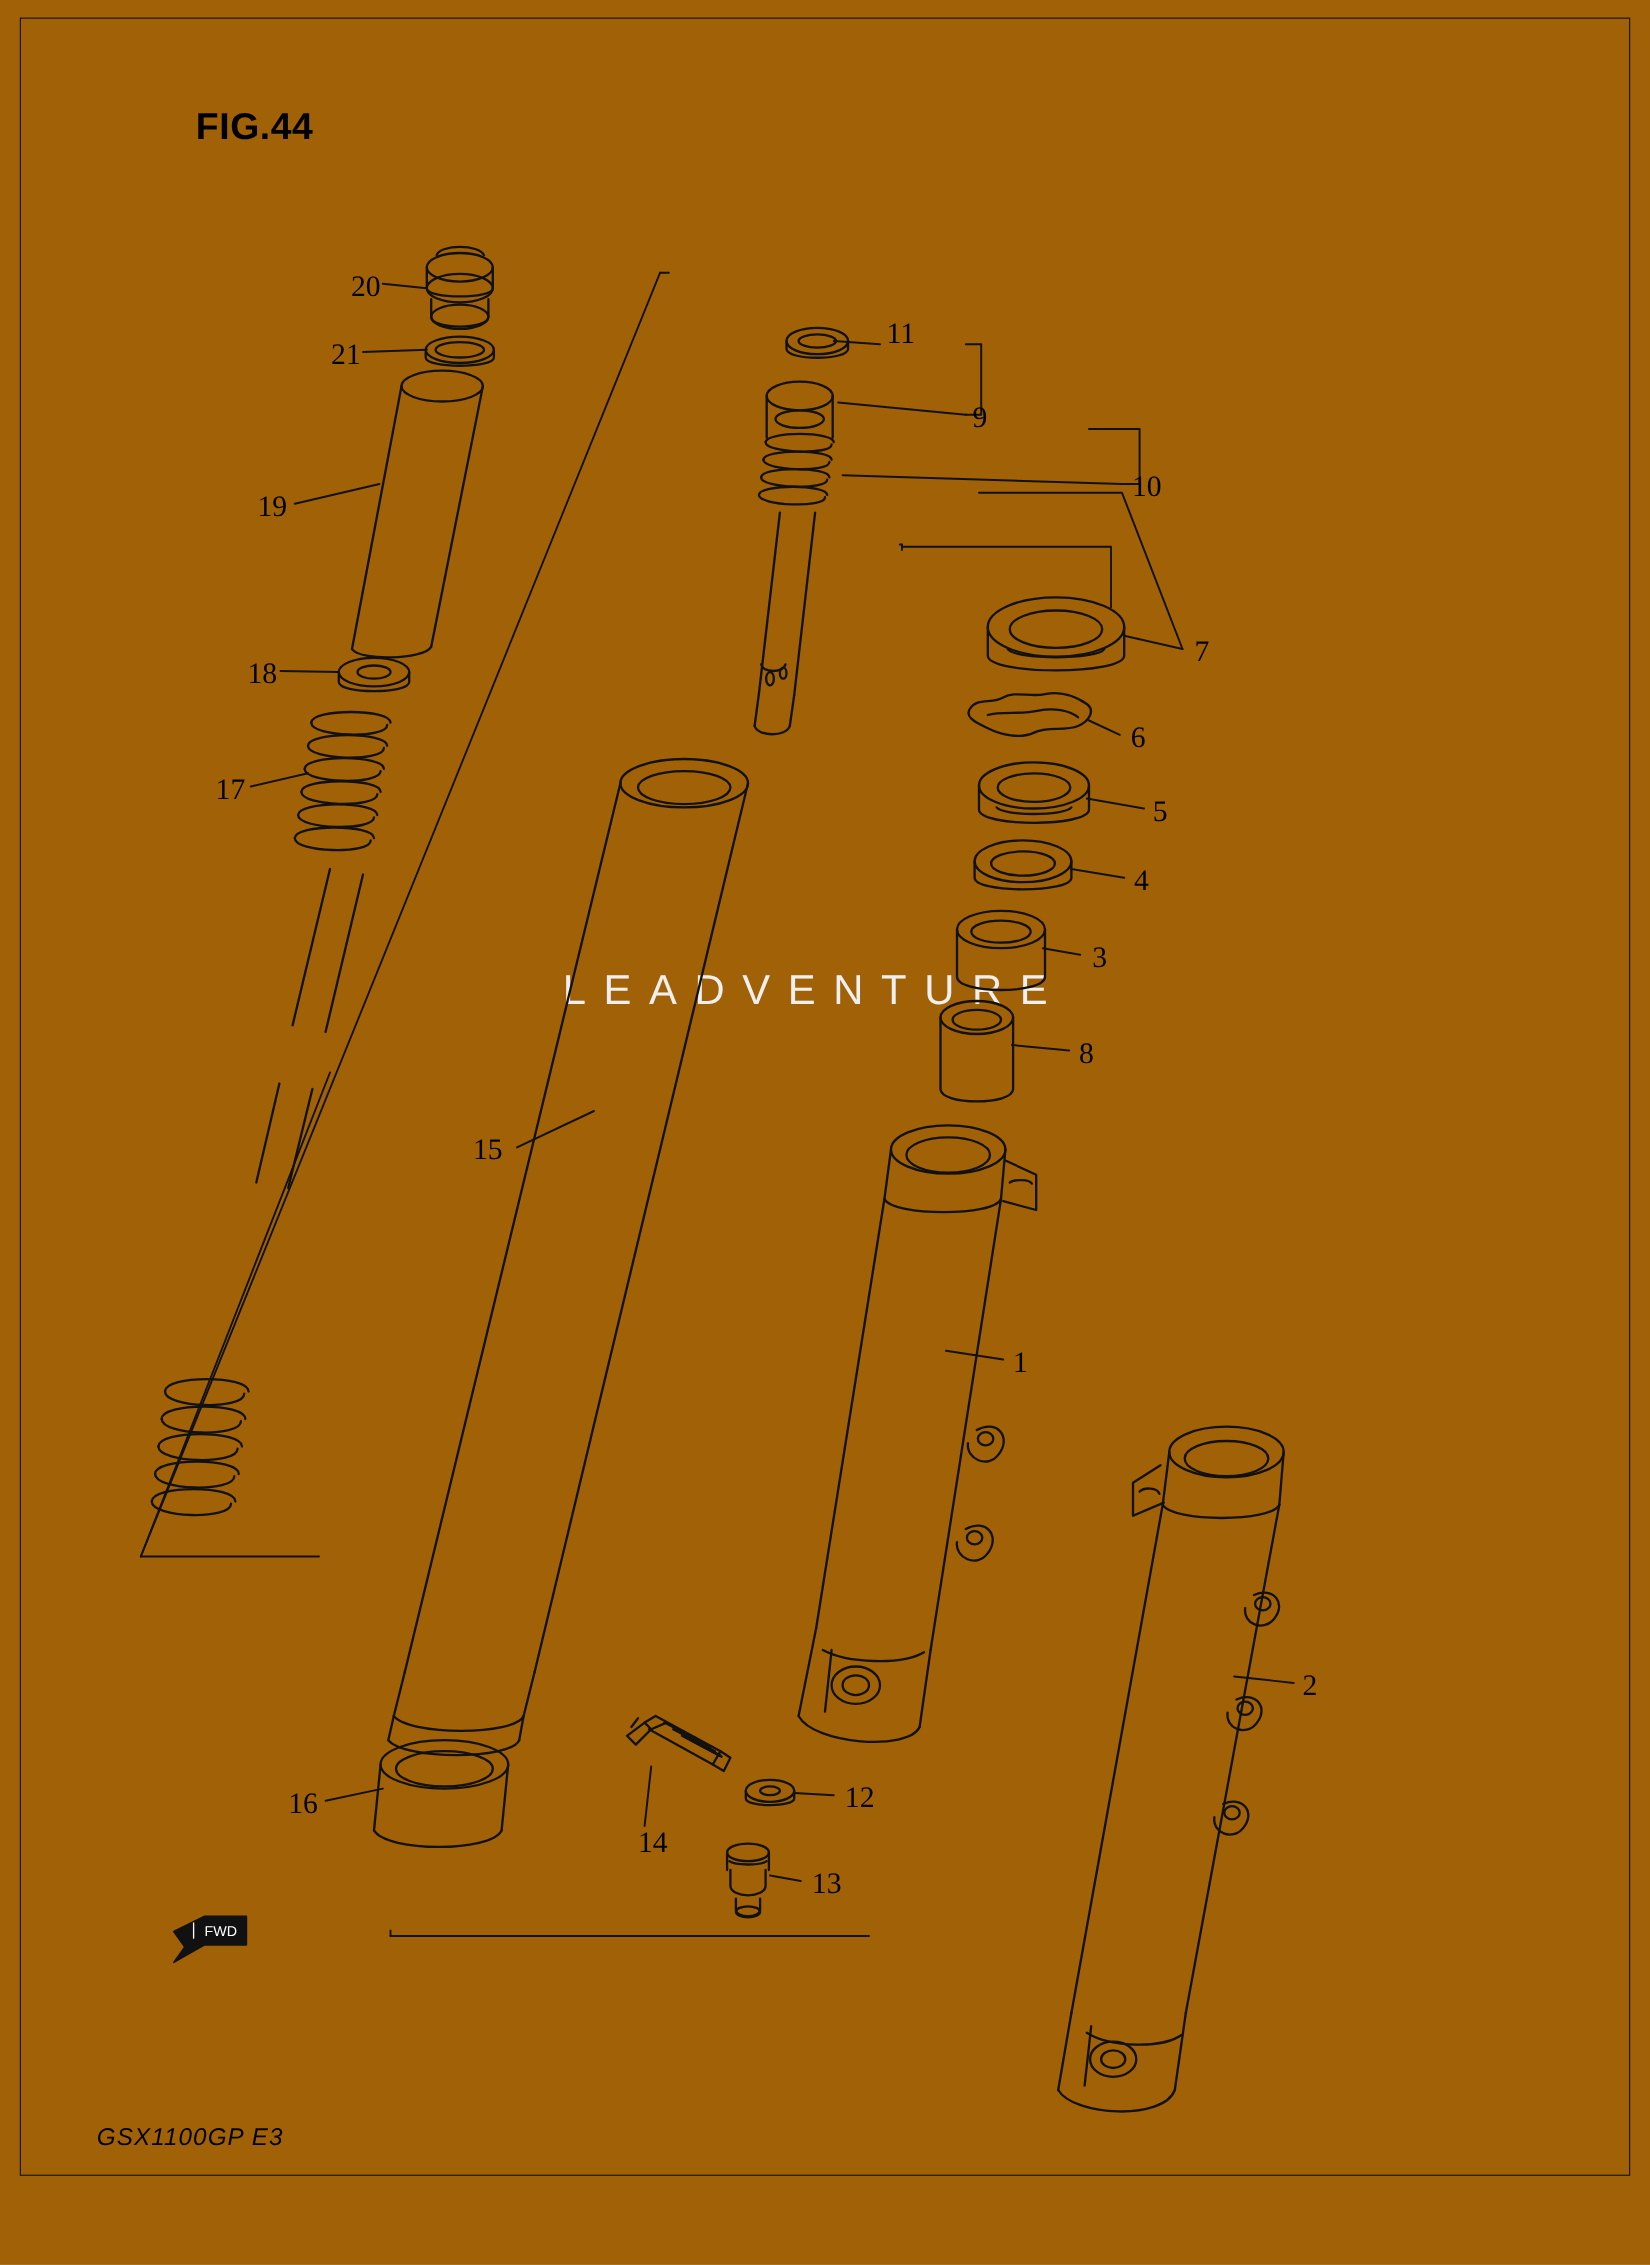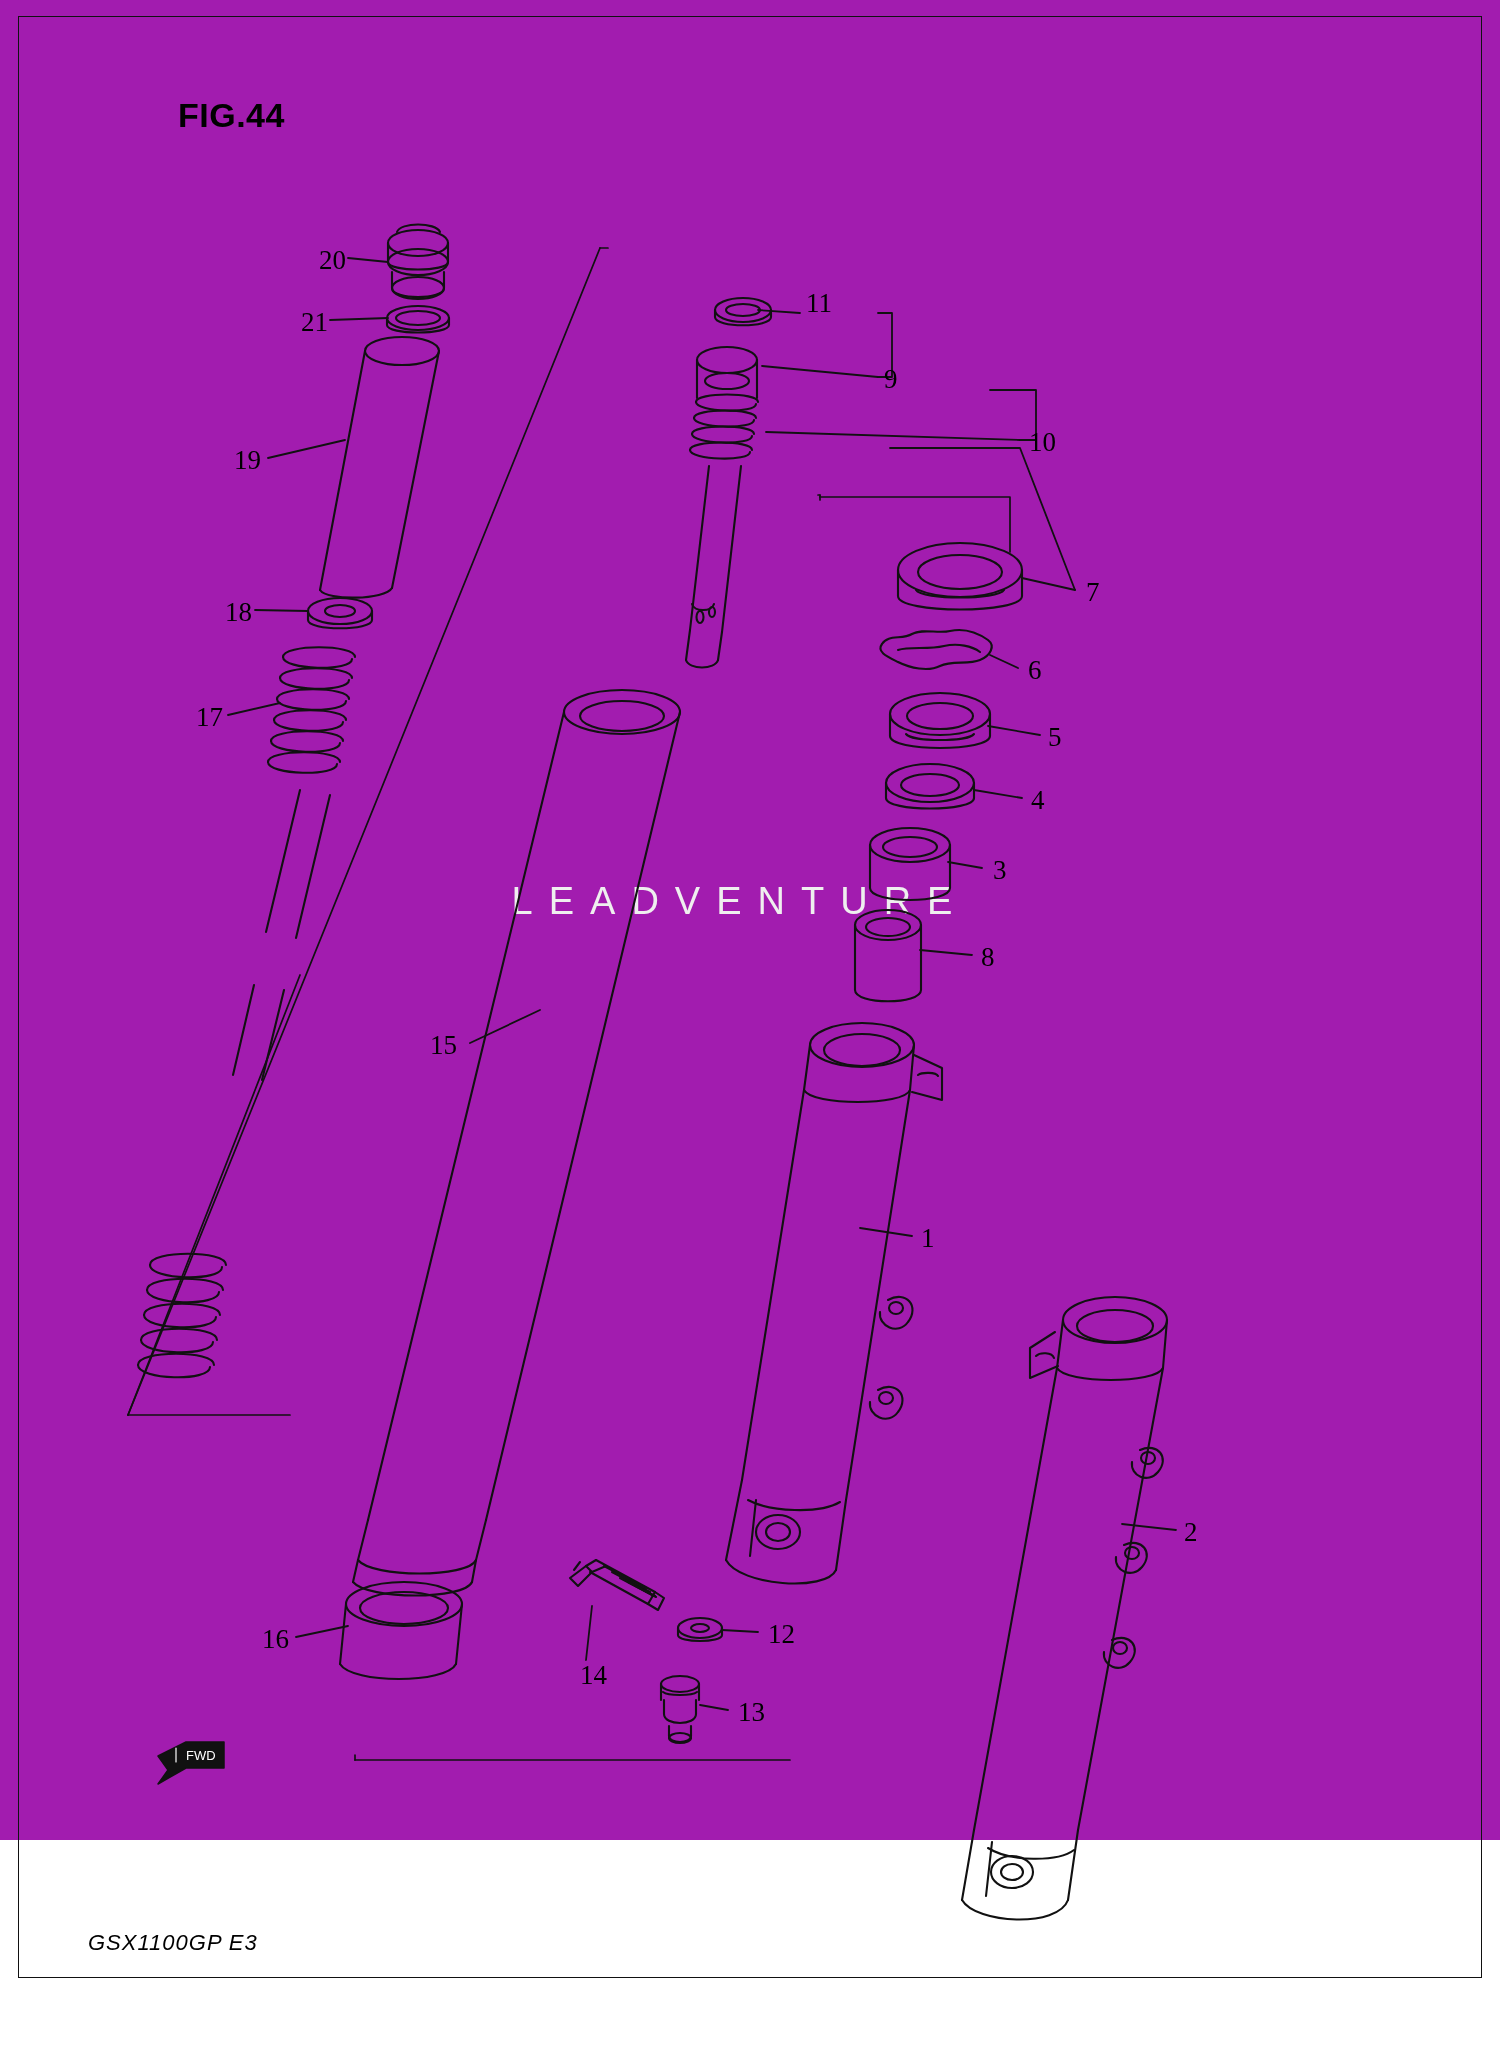--- a/index.html
+++ b/index.html
@@ -12,22 +12,22 @@
     height: 2059px;
     font-family: "Liberation Sans", sans-serif;
     color: #000000;
     position: relative;
     overflow: hidden;
   }
   #sheet {
     position: absolute;
     left: 0; top: 0;
     width: 1500px;
-    height: 1840px;
-    background: #a21caf;
+    height: 2059px;
+    background: #a16207;
   }
   
   #page-frame {
     position: absolute;
     left: 18px; top: 16px;
     width: 1464px;
     height: 1962px;
     border: 1.5px solid #111;
     box-sizing: border-box;
   }

